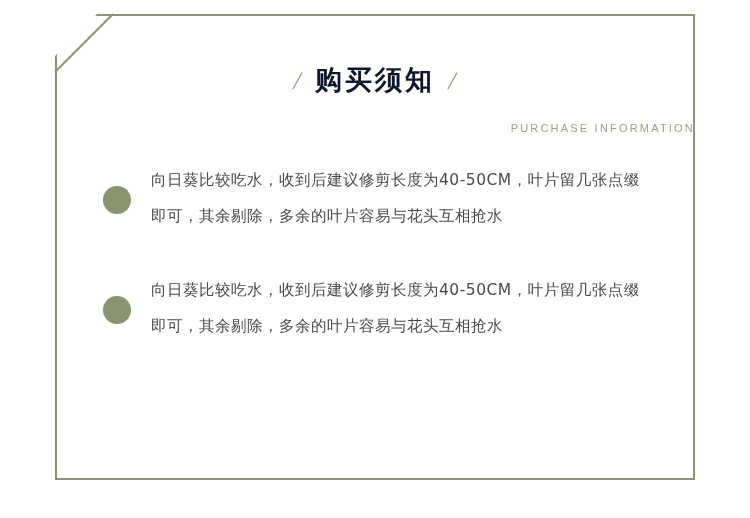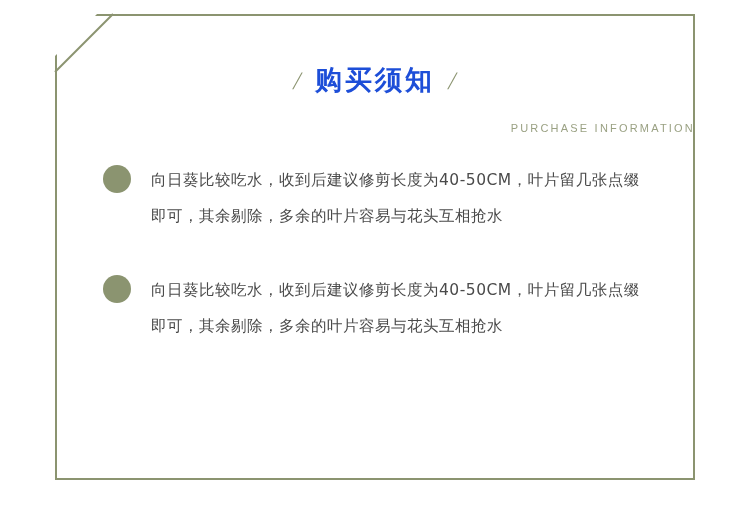--- a/index.html
+++ b/index.html
@@ -69,21 +69,21 @@
     font-size: 25px;
     font-weight: 400;
     line-height: 1;
     transform: skewX(-12deg);
     font-family: "Liberation Serif", serif;
   }
   .title-cn {
     font-family: "DejaVu Sans", sans-serif;
     font-size: 27px;
     letter-spacing: 3px;
-    color: #1d4ed8;
+    color: #0f172a;
     font-weight: 700;
   }
   .subtitle {
     position: absolute;
     top: 108px;
     left: 0;
     width: 100%;
     text-align: right;
     font-size: 11px;
     letter-spacing: 2.2px;
@@ -92,21 +92,21 @@
   }
 
   .items {
     position: absolute;
     top: 148px;
     left: 48px;
     width: 556px;
   }
   .item {
     display: flex;
-    align-items: flex-start;
+    align-items: center;
     margin-bottom: 38px;
   }
   .bullet {
     width: 28px;
     height: 28px;
     border-radius: 50%;
     background: #8b9470;
     flex: 0 0 28px;
     margin-top: 3px;
   }

